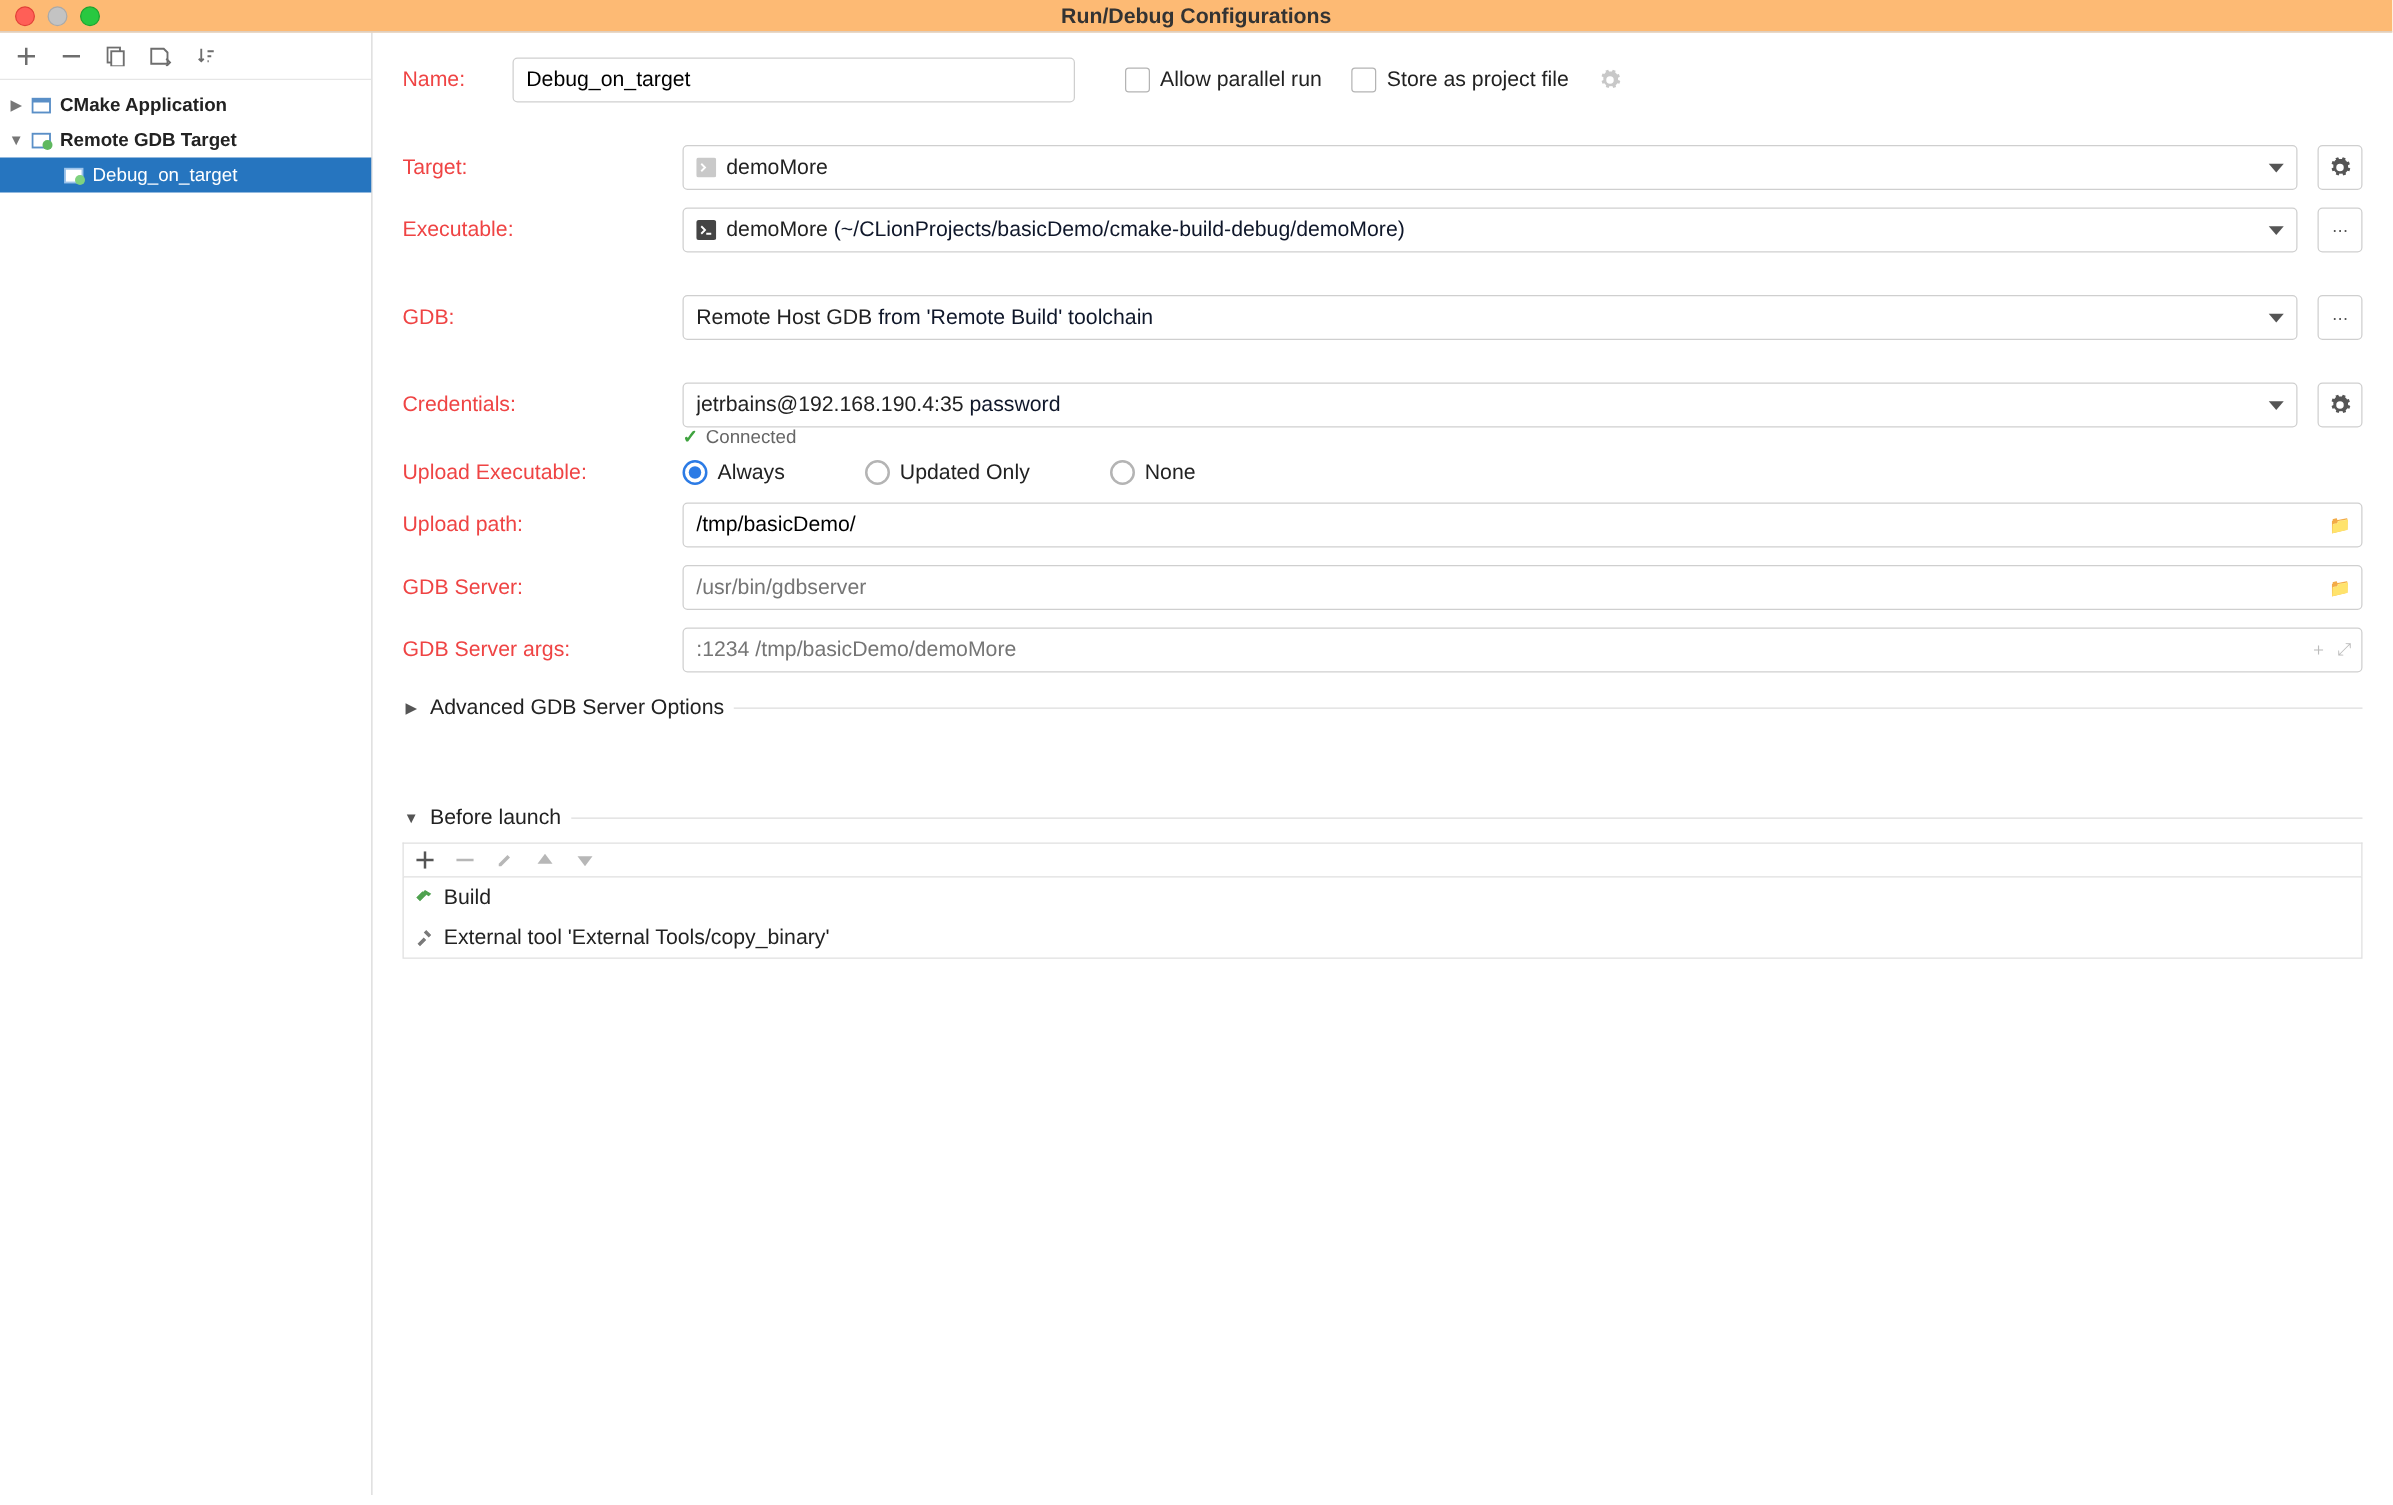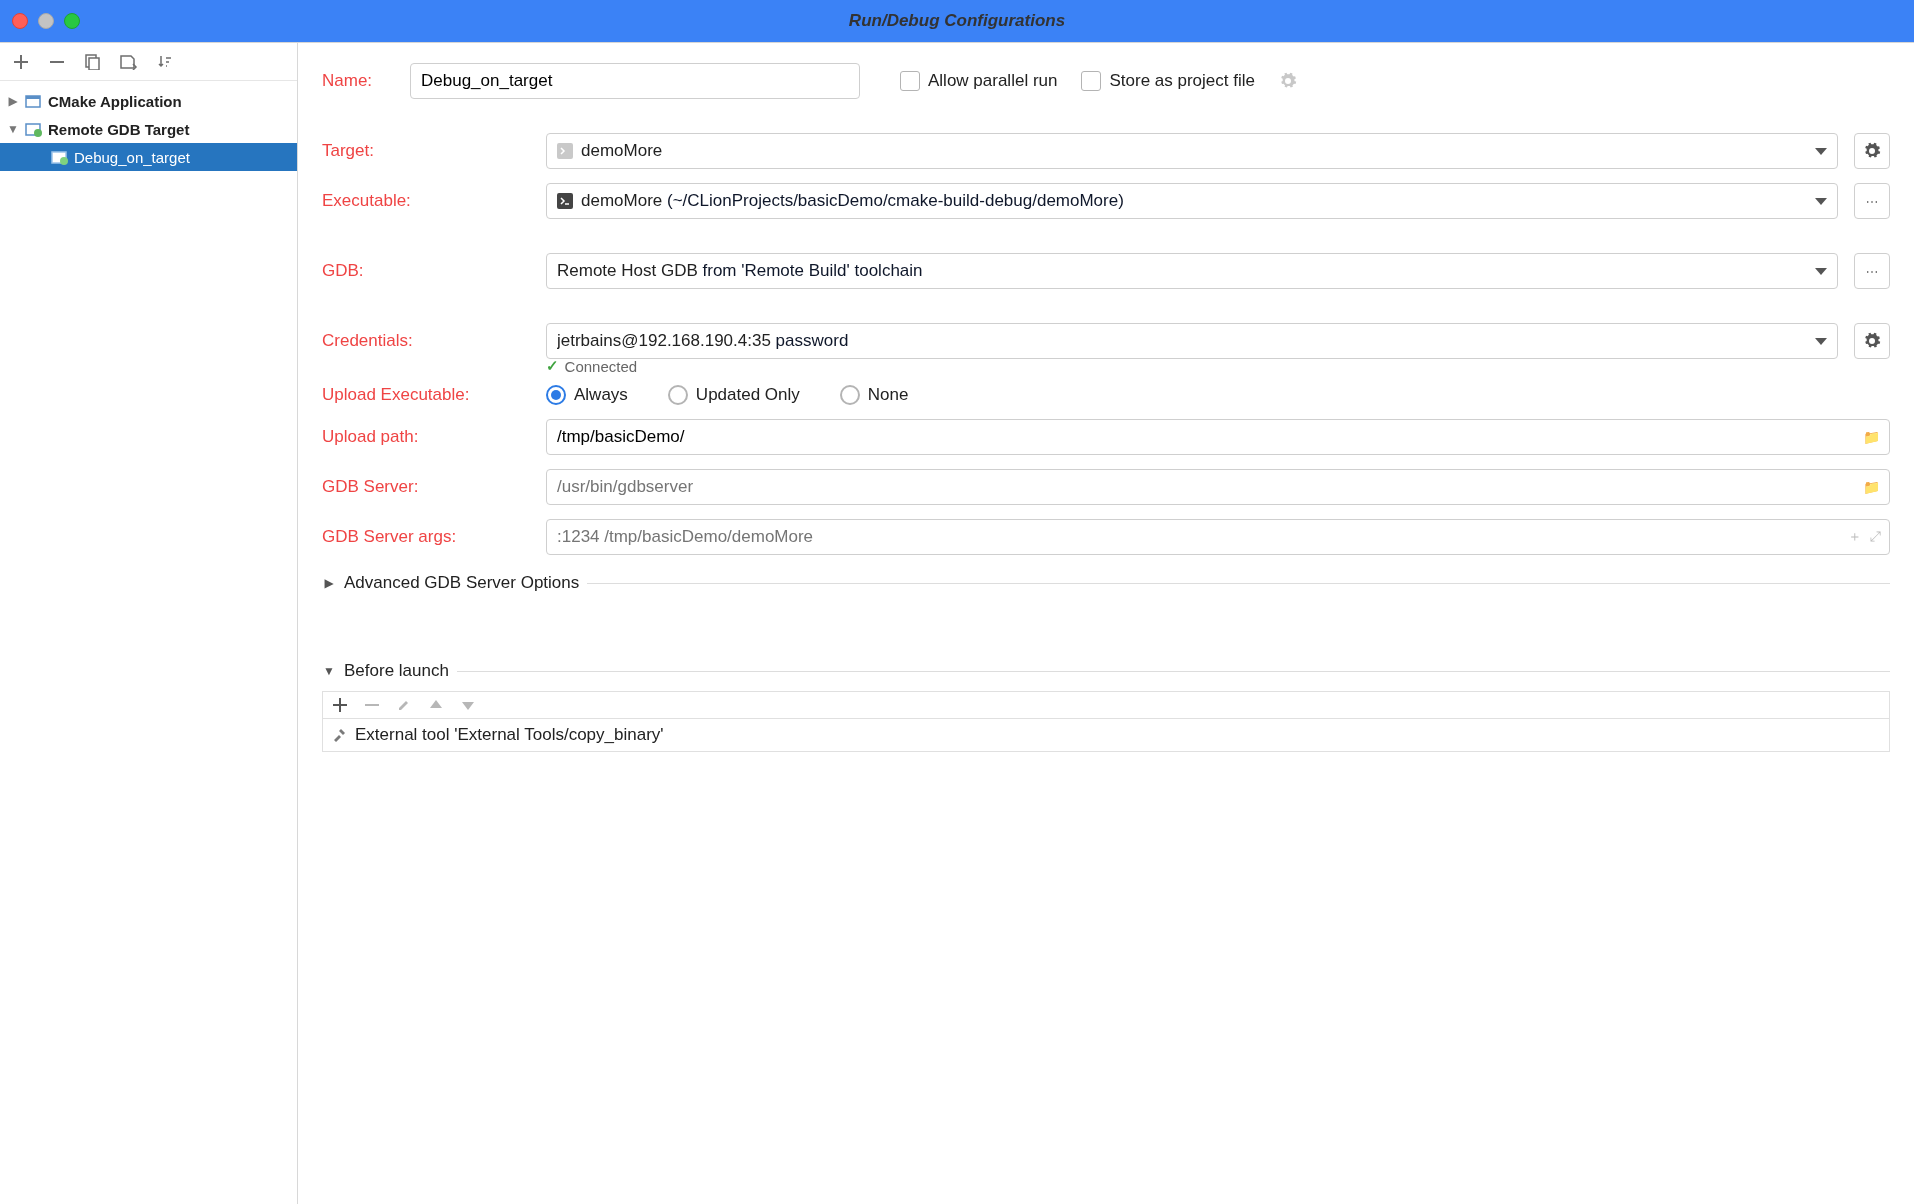--- a/index.html
+++ b/index.html
@@ -6,27 +6,26 @@
   body {
     font-family: -apple-system, "Helvetica Neue", Arial, sans-serif;
     font-size: 13px;
     color: #222;
     background: #fff;
     width: 1914px;
     height: 1204px;
     overflow: hidden;
   }
   .titlebar {
-    height: 43px;
-    background: #3b82f6;
+    height: 26px;
+    background: #fdba74;
     border-bottom: 1px solid #d6d6d6;
     display: flex;
     align-items: center;
     position: relative;
-    font-style: italic;
   }
   .traffic-lights { display: flex; gap: 10px; padding-left: 12px; }
   .tl { width: 16px; height: 16px; border-radius: 50%; }
   .tl-close { background: #ff5f57; border: 1px solid #e14138; }
   .tl-min { background: #c3c3c3; border: 1px solid #a9a9a9; }
   .tl-max { background: #28c840; border: 1px solid #1fa32f; }
   .title {
     position: absolute; left: 0; right: 0; text-align: center;
     font-weight: 600; font-size: 17px; color: #333;
   }
@@ -80,21 +79,21 @@
   .hint { color:#0f172a; }
   .sq-btn {
     width: 36px; height: 36px; border: 1px solid #cfcfcf; border-radius: 4px;
     display:flex;align-items:center;justify-content:center; background:#fff; cursor:pointer;
     color:#555; flex-shrink:0;
   }
   .chk { width: 20px; height: 20px; border:1px solid #b4b4b4; border-radius:3px; background:#fff; display:inline-block; flex-shrink:0; margin-right:8px;}
   .radio { width:20px;height:20px;border:2px solid #b4b4b4;border-radius:50%;display:inline-flex;align-items:center;justify-content:center; margin-right:8px; flex-shrink:0;}
   .radio.sel { border-color:#2c7be5; }
   .radio.sel::after { content:""; width:10px;height:10px;border-radius:50%;background:#2c7be5; }
-  .radios { display:flex; gap:40px; align-items:center; }
+  .radios { display:flex; gap:64px; align-items:center; }
   .opt { display:flex; align-items:center; font-size:17px; }
   .status { display:flex; align-items:center; gap:6px; font-size:15px; color:#666; margin-left:224px; margin-top:-8px; margin-bottom:10px;}
   .check-mark { color:#3fa33f; font-weight:700; }
   .input-icons { position:absolute; right:8px; display:flex; gap:8px; color:#bcbcbc; }
   .input-icons .small-ic { font-size:14px; }
   input.native {
     border:none; outline:none; font-size:17px; width:100%; background:transparent; font-family:inherit;
   }
   .mono-ph { font-family: ui-monospace, Menlo, Consolas, monospace; color:#9a9a9a; }
 
@@ -394,20 +393,28 @@
       <span>
         <svg width="14" height="10">
             <path d="M7 10L1 2h12z" fill="#b7b7b7"></path>
           </svg>
       </span>
     </div>
     <div class="before-list">
       <div class="before-item">
         <span>
           <svg width="16" height="16">
+              <path d="M2 8l5-5 3 3-5 5zM9 2l5 3-2 2-5-3z" fill="#4fa24f"></path>
+            </svg>
+        </span>
+        <span>Build</span>
+      </div>
+      <div class="before-item">
+        <span>
+          <svg width="16" height="16">
               <path d="M3 13l5-5 2 2-5 5zM10 2l4 4-2 2-4-4z" fill="#7a7a7a"></path>
             </svg>
         </span>
         <span>External tool 'External Tools/copy_binary'</span>
       </div>
     </div>
 
   </div>
 </div>
 

